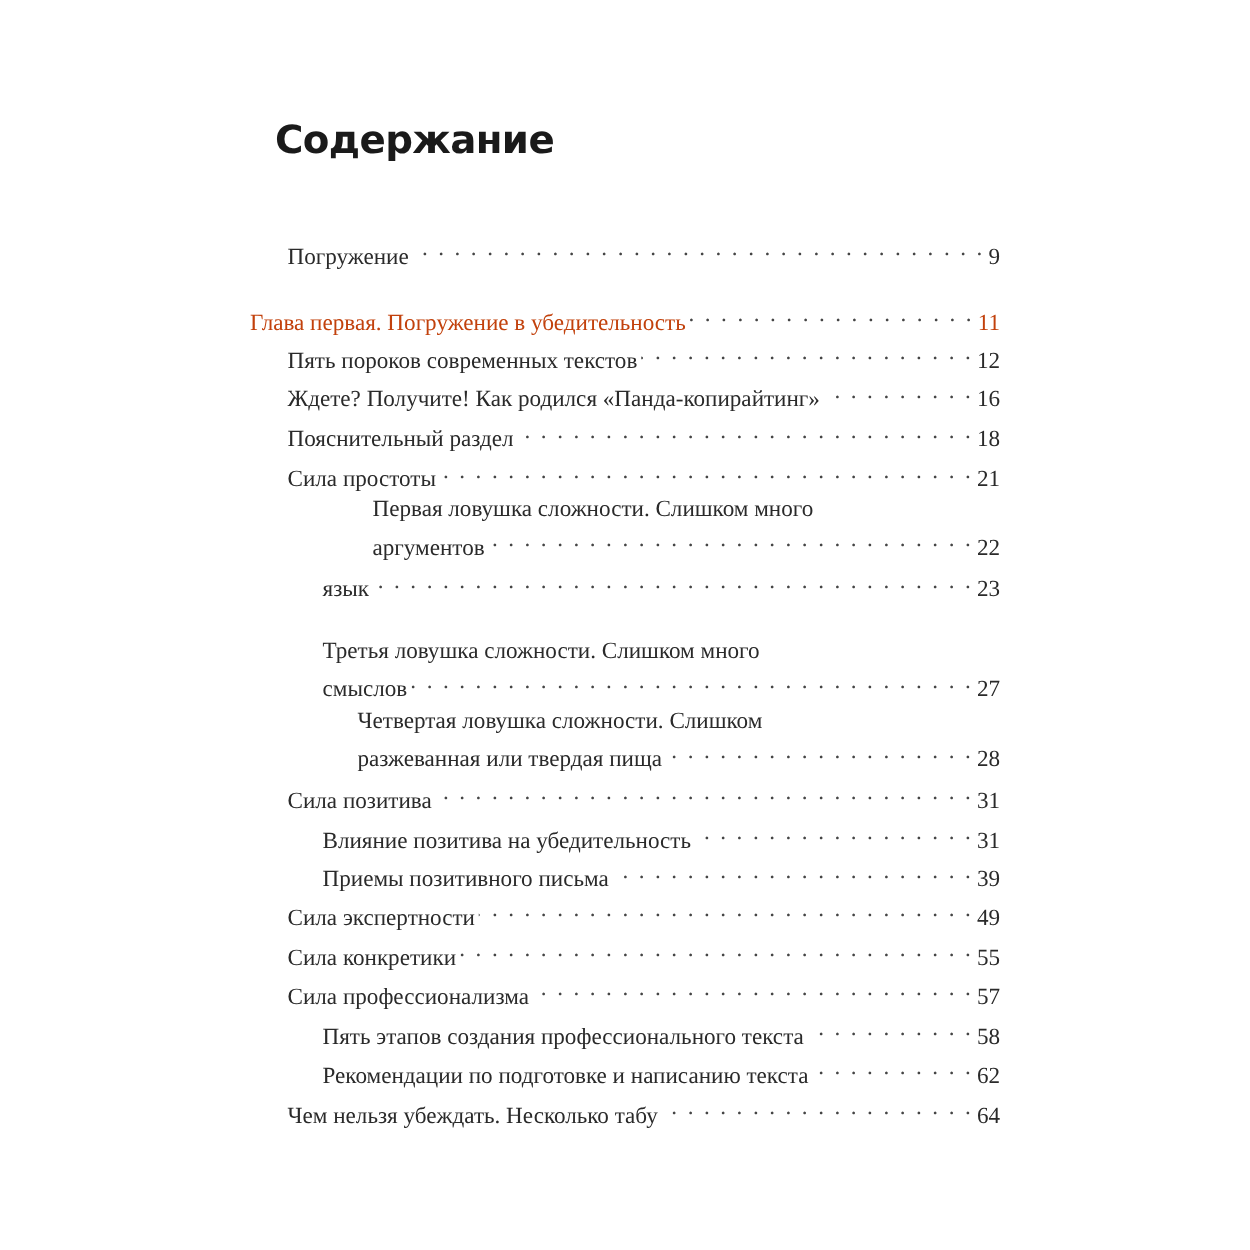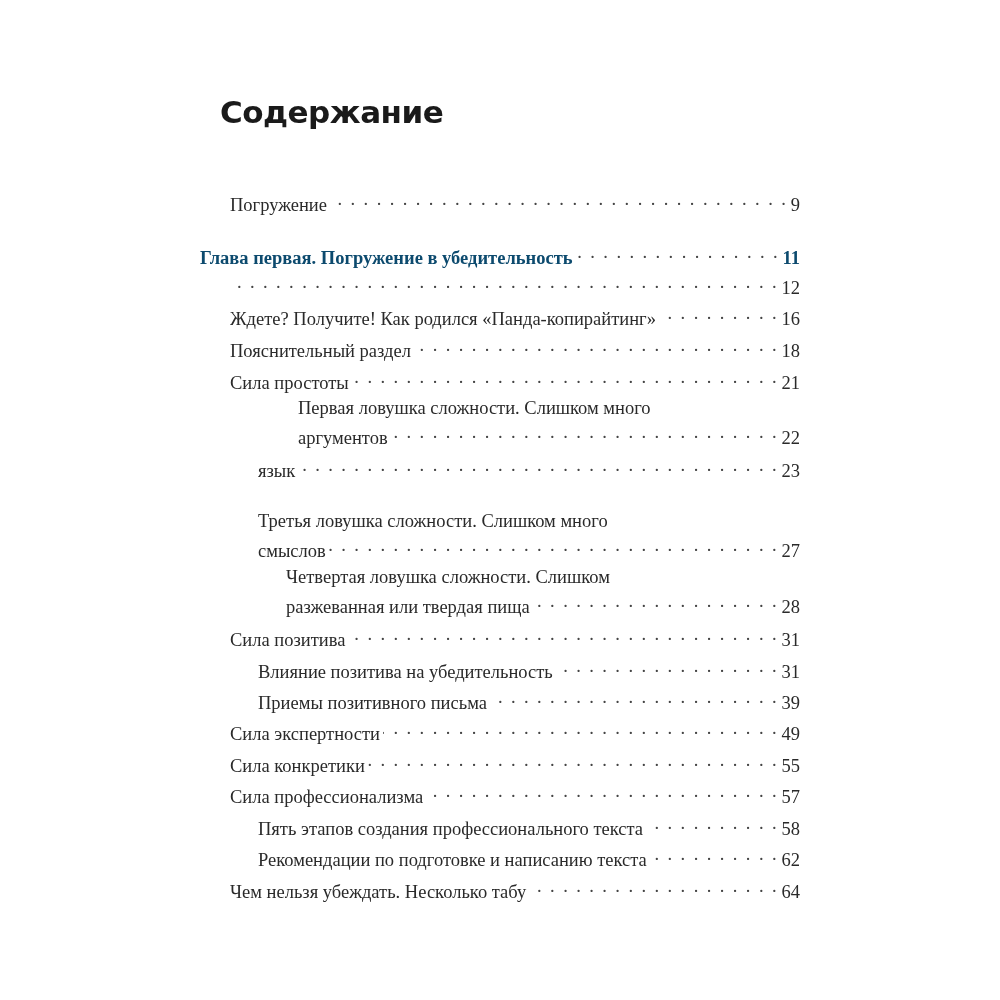--- a/index.html
+++ b/index.html
@@ -17,21 +17,21 @@
   }
   .entry .line { display: flex; align-items: baseline; white-space: nowrap; }
   .entry .leader {
     flex: 1; overflow: hidden; margin: 0 3px; color: #444;
     letter-spacing: 0;
   }
   .entry .leader::before {
     content: ". . . . . . . . . . . . . . . . . . . . . . . . . . . . . . . . . . . . . . . . . . . . . . . . . . . . . . . . . . . . . . . . . . . . . . . . . . . . . . . . . . . . . . .";
     white-space: nowrap; letter-spacing: 1.9px; float: right;
   }
-  .entry.bold { font-weight: bold; color: #0c4a6e; }
+  .entry.bold { font-weight: normal; color: #c2410c; }
   .entry.bold .leader { font-weight: normal; }
   .entry .num { text-align: right; }
 </style>
 </head>
 <body>
 
 <div class="page-title">Содержание</div>
 
 <div class="toc">
 
@@ -46,20 +46,21 @@
   <div class="entry bold" style="left:200px; top:240px;">
     <div class="line">
         <span>Глава первая. Погружение в убедительность</span>
         <span class="leader"></span>
         <span class="num">11</span>
       </div>
   </div>
 
   <div class="entry" style="left:230px; top:270px;">
     <div class="line">
+        <span>Пять пороков современных текстов</span>
         <span class="leader"></span>
         <span class="num">12</span>
       </div>
   </div>
 
   <div class="entry" style="left:230px; top:301px;">
     <div class="line">
         <span>Ждете? Получите! Как родился «Панда-копирайтинг»</span>
         <span class="leader"></span>
         <span class="num">16</span>

